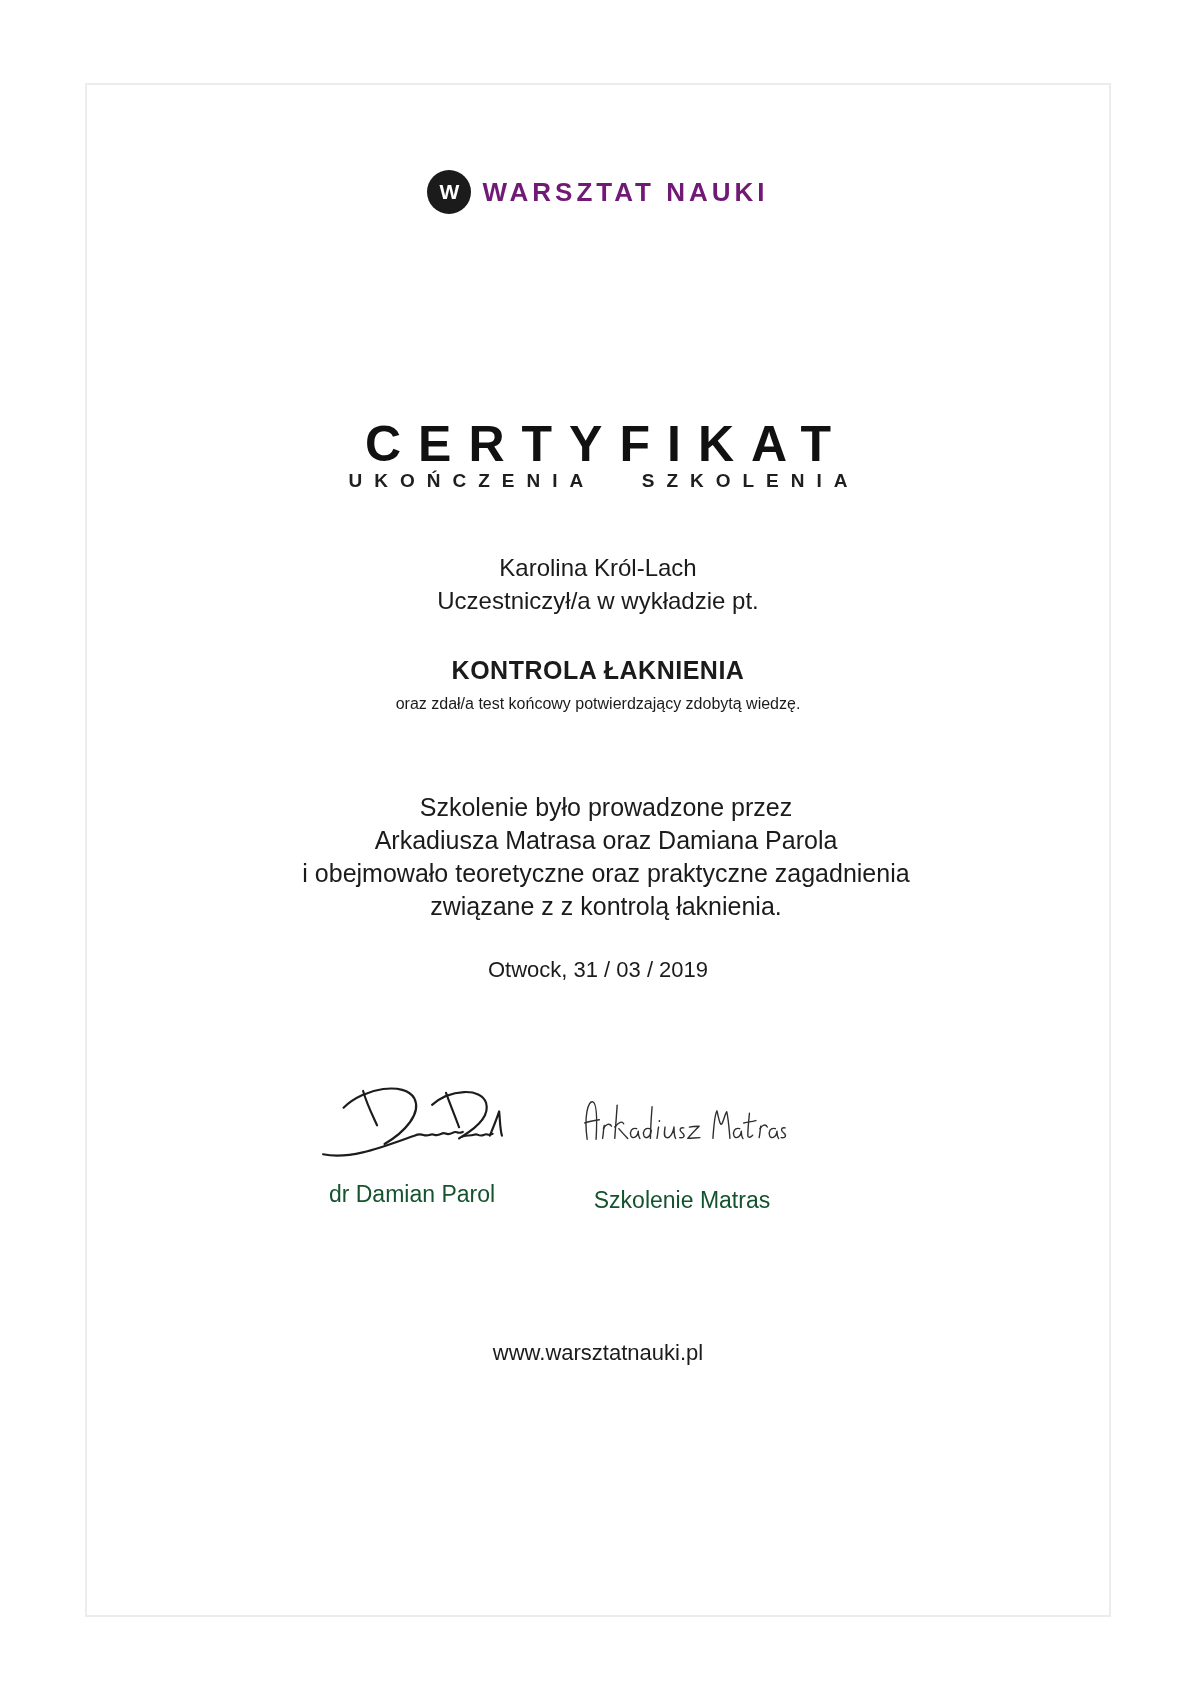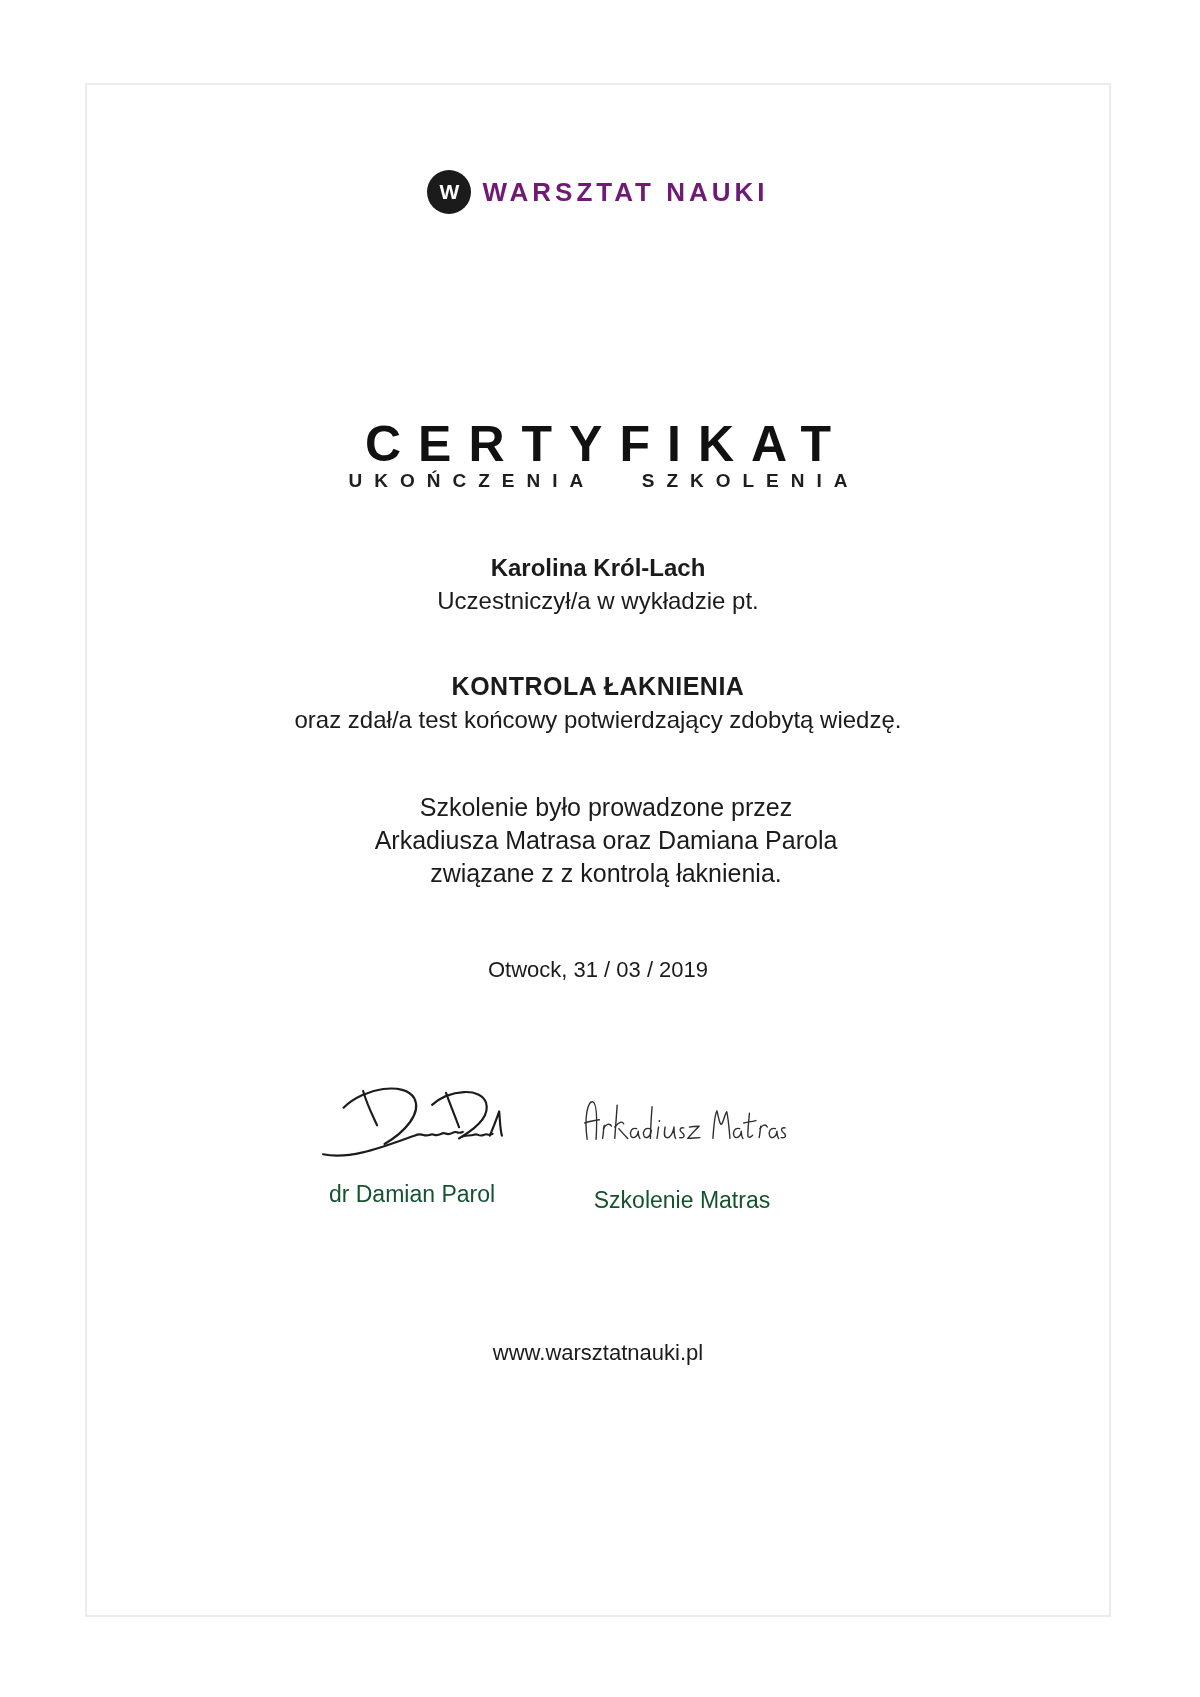--- a/index.html
+++ b/index.html
@@ -62,26 +62,26 @@
     font-size: 19px;
     font-weight: 700;
     letter-spacing: 12px;
     word-spacing: 30px;
     text-indent: 12px;
     color: #1f1f1f;
   }
 
   
   .recipient-block { top: 466px; font-size: 24px; line-height: 33px; }
-  .recipient-name { font-weight: bold; }
+  .recipient-name { font-weight: normal; }
 
   
-  .course-block { top: 584px; line-height: 34px; }
+  .course-block { top: 568px; line-height: 34px; }
   .course-name { font-size: 25px; font-weight: bold; letter-spacing: 0.5px; }
-  .course-result { font-size: 24px; }
+  .course-result { font-size: 16px; }
 
   
   .description-block { top: 706px; font-size: 25px; line-height: 33px; padding-left: 8px; }
 
   
   .date-line { top: 872px; font-size: 22px; }
 
   
   .signature-row { top: 992px; height: 220px; }
   .signature-col {
@@ -125,20 +125,21 @@
   </div>
 
   <div class="abs course-block">
     <div class="course-name">KONTROLA ŁAKNIENIA</div>
     <div class="course-result">oraz zdał/a test końcowy potwierdzający zdobytą wiedzę.</div>
   </div>
 
   <div class="abs description-block">
     <div>Szkolenie było prowadzone przez</div>
     <div>Arkadiusza Matrasa oraz Damiana Parola</div>
+    <div>i obejmowało teoretyczne oraz praktyczne zagadnienia</div>
     <div>związane z z kontrolą łaknienia.</div>
   </div>
 
   <div class="abs date-line">Otwock, 31 / 03 / 2019</div>
 
   <div class="abs signature-row">
 
     <div class="signature-col left">
       <div class="sig-art">
         <svg class="sig-dark" width="205" height="90" viewBox="0 0 220 95" aria-hidden="true">

